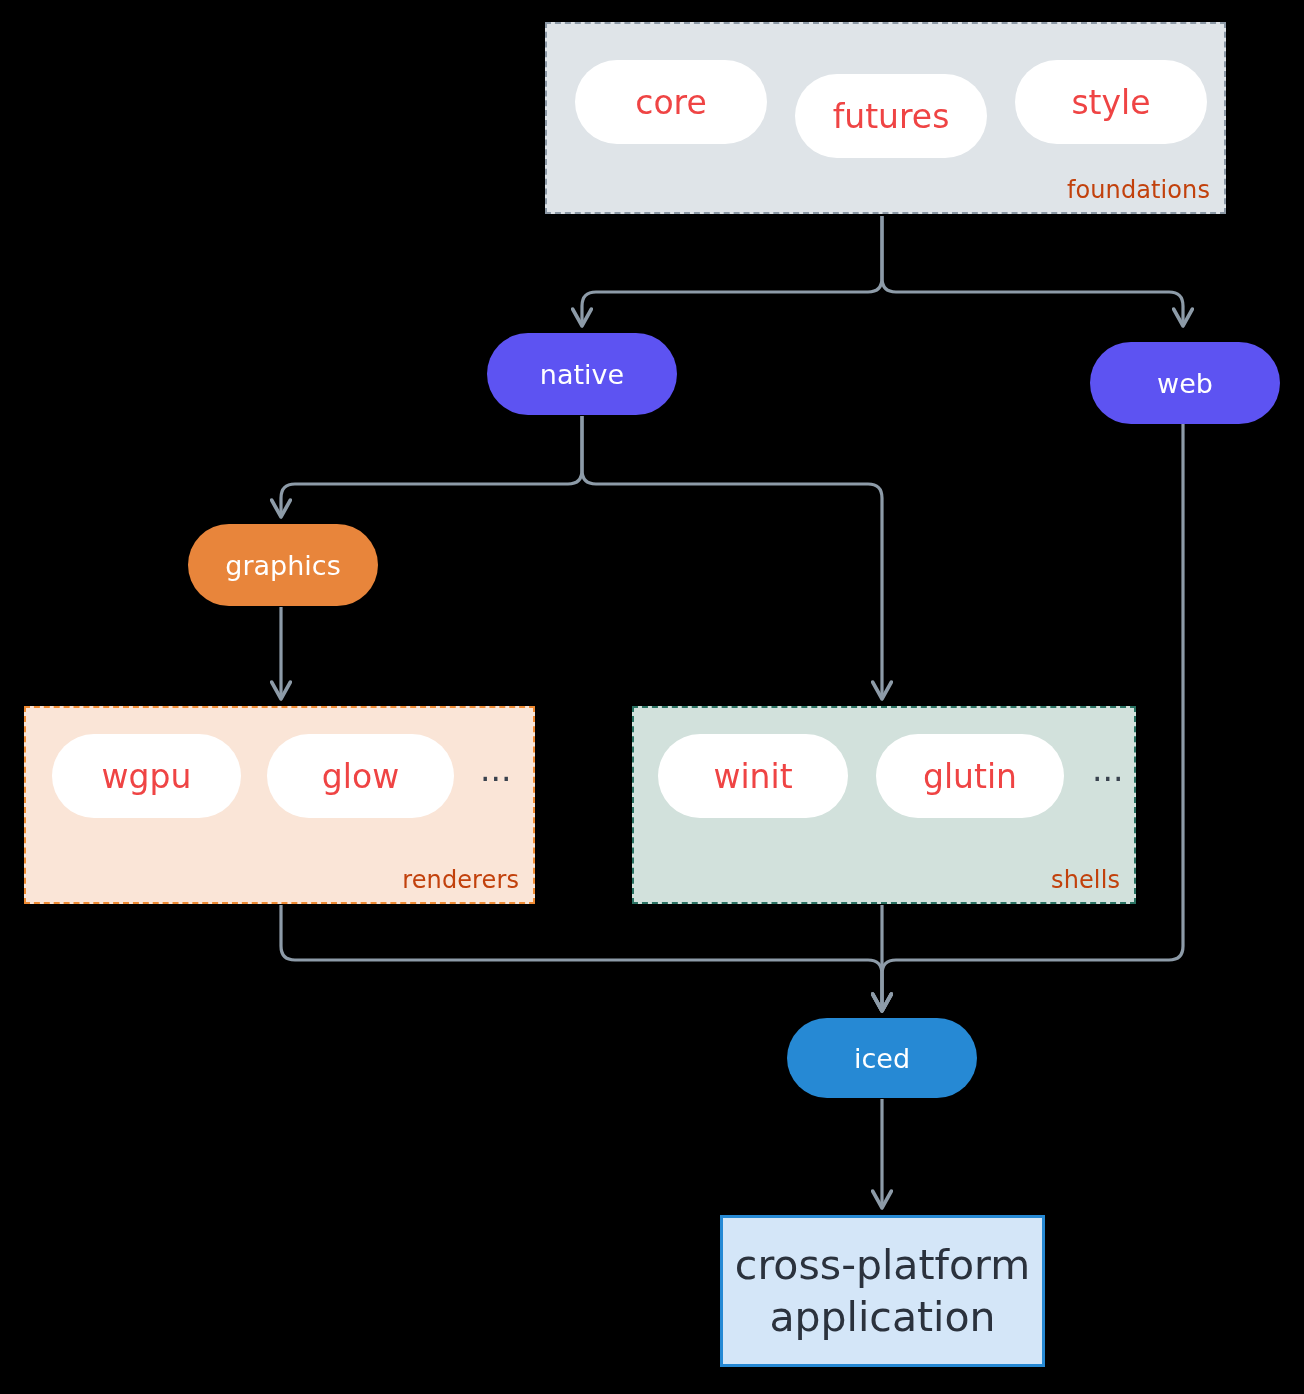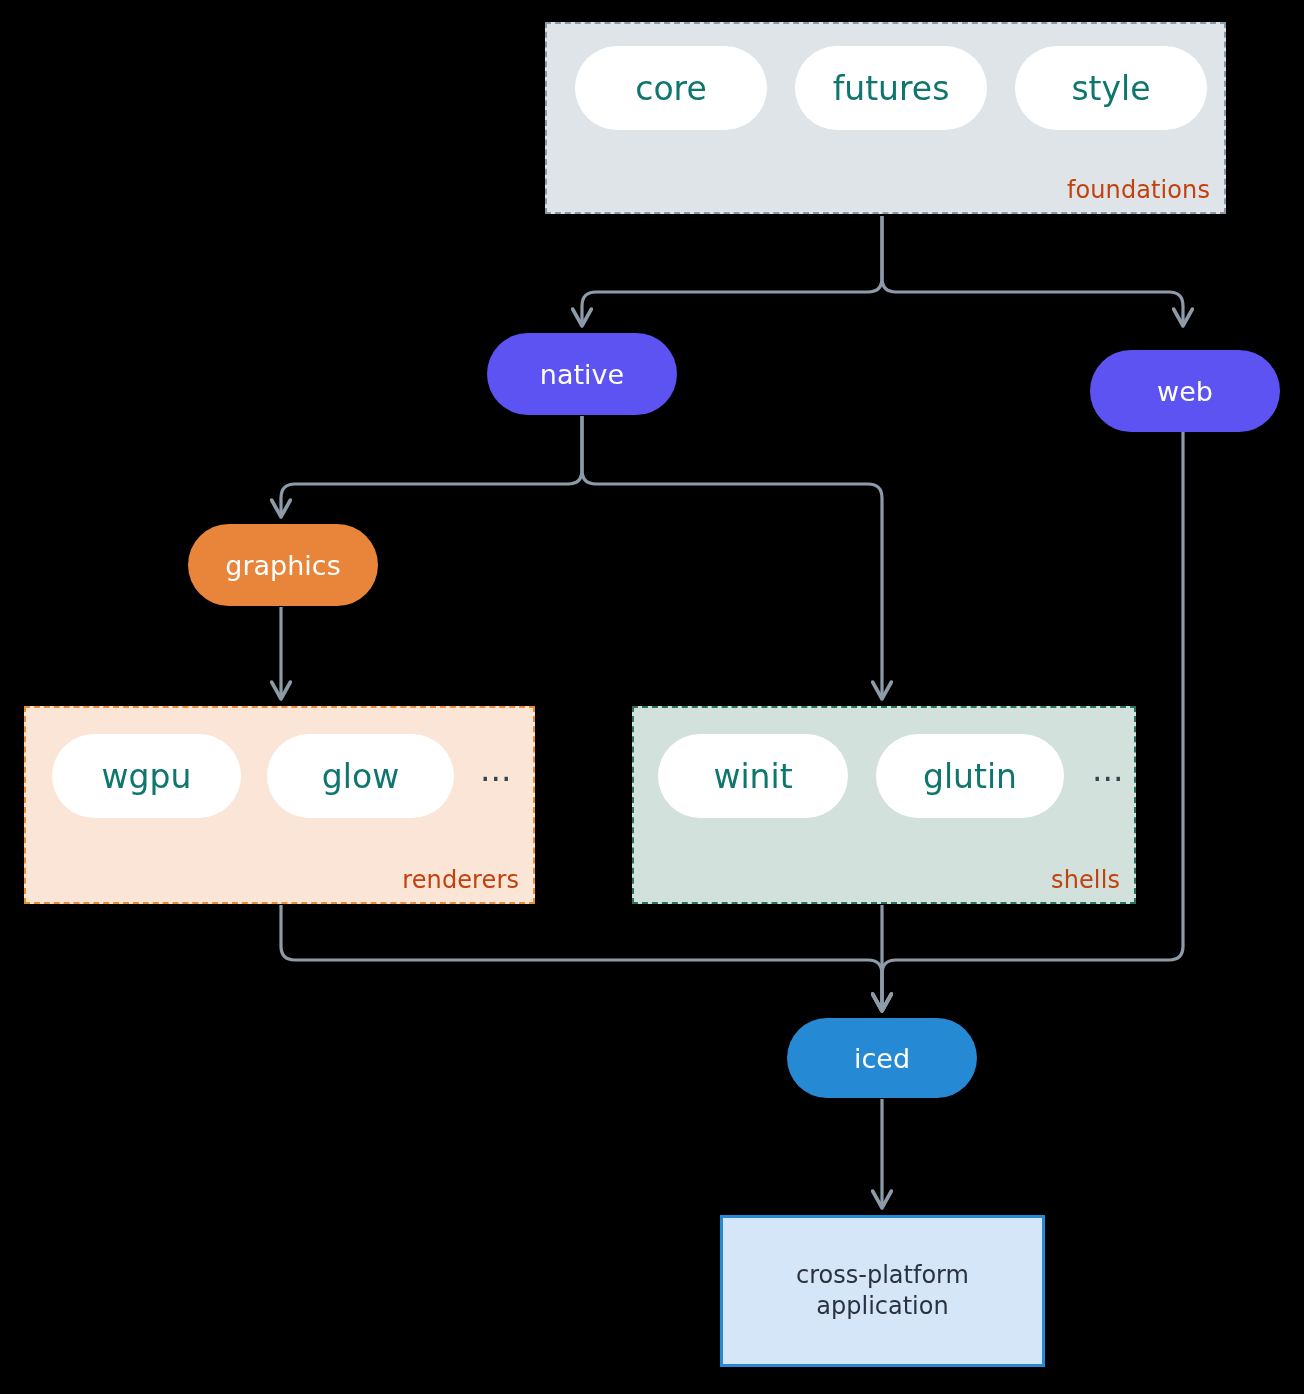--- a/index.html
+++ b/index.html
@@ -69,21 +69,21 @@
     width: 504px;
     height: 198px;
     background: #d2e1dc;
     border: 2px dashed #2a7363;
   }
 
   
   .wpill {
     background: #ffffff;
     border-radius: 999px;
-    color: #0f766e;
+    color: #ef4444;
     display: flex;
     align-items: center;
     justify-content: center;
     font-size: 33px;
     height: 84px;
     box-sizing: border-box;
     padding: 0 10px;
   }
   .ellipsis {
     color: #39424e;
@@ -105,21 +105,21 @@
   }
   .node-native {
     left: 487px;
     top: 333px;
     width: 190px;
     height: 82px;
     background: #5d53f2;
   }
   .node-web {
     left: 1090px;
-    top: 350px;
+    top: 342px;
     width: 190px;
     height: 82px;
     background: #5d53f2;
   }
   .node-graphics {
     left: 188px;
     top: 524px;
     width: 190px;
     height: 82px;
     background: #e8853b;
@@ -140,21 +140,21 @@
     width: 325px;
     height: 152px;
     background: #d4e6f8;
     border: 3px solid #2689d4;
     box-sizing: border-box;
     display: flex;
     flex-direction: column;
     align-items: center;
     justify-content: center;
     color: #2b323d;
-    font-size: 24px;
+    font-size: 41px;
     line-height: 1.28;
     text-align: center;
   }
 </style>
 </head>
 <body>
 
 <div id="canvas">
 
   <svg id="edges" viewBox="0 0 1304 1394" width="1304" height="1394">
@@ -181,21 +181,21 @@
 
       <path d="M 882 905 L 882 1010" marker-end="url(#arrow)"></path>
 
       <path d="M 882 1099 L 882 1207" marker-end="url(#arrow)"></path>
     </g>
   </svg>
 
   <div class="group group-foundations">
     <div class="group-pills" style="left:28px; top:22px; gap:28px;">
       <div class="wpill" style="width:192px;">core</div>
-      <div class="wpill" style="width:192px;">futures</div>
+      <div class="wpill" style="width:192px;margin-top:28px;">futures</div>
       <div class="wpill" style="width:192px;">style</div>
     </div>
     <div class="group-label">foundations</div>
   </div>
 
   <div class="group group-renderers">
     <div class="group-pills" style="left:26px; top:26px; gap:26px;">
       <div class="wpill" style="width:189px;">wgpu</div>
       <div class="wpill" style="width:187px;">glow</div>
       <div class="ellipsis">...</div>

